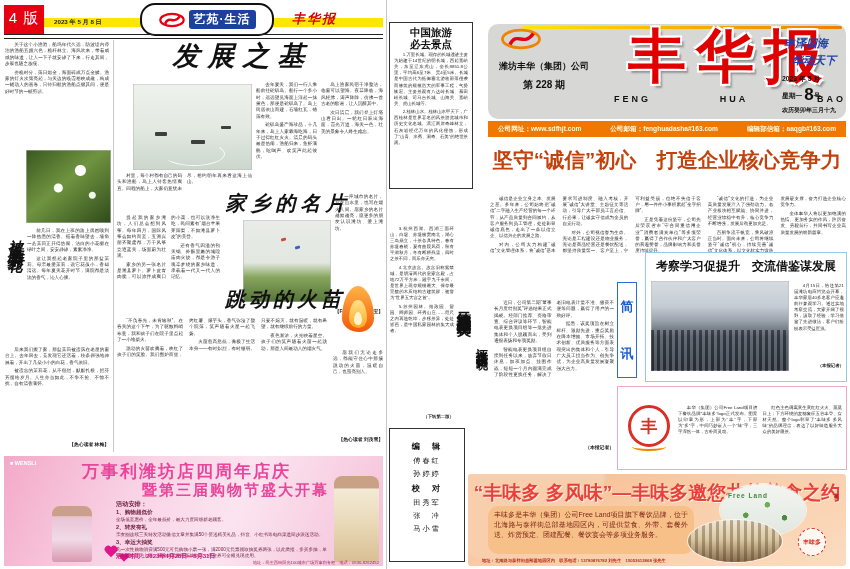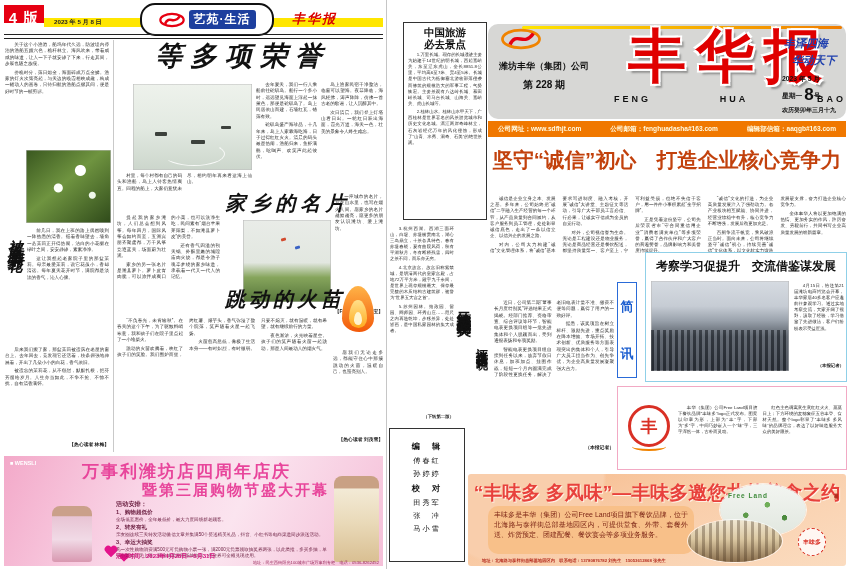--- a/index.html
+++ b/index.html
@@ -9,22 +9,22 @@
   .t{font-size:4.6px;line-height:1.38;text-align:justify;color:#2b2b2b;}
   .t p{margin:0 0 2.5px;text-indent:2em;}
   .t p:last-child{margin-bottom:0;}
   .cols2{column-count:2;column-gap:5px;}
   .cols3{column-count:3;column-gap:6px;}
   .cols5{column-count:5;column-gap:7px;}
   .vert{writing-mode:vertical-rl;text-orientation:upright;}
   .byline{font-size:4.8px;font-weight:bold;text-align:right;color:#222;}
   .caltitle{font-family:"DejaVu Serif",serif;font-weight:bold;font-style:italic;color:#111;}
   
-  .badge{left:4px;top:5px;width:40px;height:18px;background:#e60012;color:#fff;
-         font-weight:bold;font-size:15px;line-height:26px;text-align:center;letter-spacing:1px;}
+  .badge{left:4px;top:5px;width:40px;height:30px;background:#e60012;color:#fff;
+         font-weight:normal;font-size:15px;line-height:26px;text-align:center;letter-spacing:1px;}
   .ybar{left:44px;top:18px;width:339px;height:9px;background:#ffe600;}
   .l-date{left:54px;top:18px;font-size:6.2px;font-weight:bold;}
   .bubble{left:140px;top:3px;width:130px;height:29px;background:#fff;border:2px solid #111;
           border-radius:15px;display:flex;align-items:center;justify-content:center;gap:4px;}
   .sec-chip{background:#1d3f9e;color:#fff;font-weight:bold;font-size:12px;border-radius:3px;
             padding:1px 5px;letter-spacing:1px;}
   .fhb-small{left:292px;top:10px;font-size:13px;font-weight:bold;font-style:italic;
              color:#d80000;font-family:"DejaVu Serif",serif;letter-spacing:2px;}
   .dblline{left:4px;top:34px;width:379px;height:3px;border-top:1.4px solid #222;border-bottom:0.8px solid #222;}
   .vline{width:0;border-left:0.6px solid #c9c9c9;}
@@ -66,21 +66,21 @@
     background:#e4148c;border-radius:7px 7px 0 0;}
   .heart:before{left:7px;transform:rotate(-45deg);transform-origin:0 100%;}
   .heart:after{left:0;transform:rotate(45deg);transform-origin:100% 100%;}
   .model{border-radius:8px 8px 3px 3px;}
   .model1{background:linear-gradient(180deg,#caa08a 0%,#caa08a 18%,#e8c4d4 19%,#f1dae6 60%,#d898b0 100%);}
   .model2{background:linear-gradient(180deg,#c9a184 0%,#c9a184 14%,#f3ead6 15%,#e9d9b8 55%,#d9bf92 100%);}
   .rocket{width:0;height:0;border-left:10px solid #ef5fa7;border-top:4px solid transparent;
     border-bottom:7px solid transparent;transform:rotate(-28deg);}
   
   .gutter{left:386px;top:0;height:569px;width:0;border-left:0.8px solid #c6c6c6;}
-  .railbox{left:403px;top:22px;width:84px;height:198px;border:0.9px solid #333;padding:3px 4px;box-sizing:border-box;}
+  .railbox{left:389px;top:22px;width:84px;height:167px;border:0.9px solid #333;padding:3px 4px;box-sizing:border-box;}
   .rail-title{font-size:10.5px;font-weight:bold;text-align:center;line-height:1.15;color:#111;}
   .staffbox{left:389px;top:428px;width:76px;height:134px;border:0.9px solid #333;box-sizing:border-box;
     text-align:center;padding-top:8px;}
   .staffbox p{margin:0 0 3px;font-size:7.2px;letter-spacing:2px;color:#111;}
   .staffbox .lbl{font-weight:bold;font-size:8.2px;margin:4px 0;}
   .masthead{left:488px;top:24px;width:358px;height:95px;background:#d7d7d5;border-radius:10px;}
   .mh-accent{position:absolute;left:34px;top:2px;right:4px;height:3px;
     background:linear-gradient(90deg,#ffe600,#f07d00);border-radius:2px;}
   .mh-company{position:absolute;left:2px;top:36px;width:108px;text-align:center;
     font-weight:bold;font-size:9px;color:#111;}
@@ -168,21 +168,21 @@
     <div class="abs t" style="left:27px;top:228px;width:82px;height:116px;overflow:hidden;">
       <p>前几日，我在上班的路上偶然嗅到一阵熟悉的清香。循着香味望去，墙角一丛茉莉正开得热闹，洁白的小花缀在绿叶之间，安安静静，素素净净。</p>
       <p>这让我想起老家院子里的那盆茉莉。母亲最爱茉莉，说它花虽小，香却清远。每年夏天花开时节，满院都是淡淡的香气，沁人心脾。</p>
     </div>
     <div class="abs t" style="left:5px;top:347px;width:104px;height:92px;overflow:hidden;">
       <p>后来我们搬了家，那盆茉莉被遗落在老屋的窗台上。去年回去，竟发现它还活着，枝条倔强地伸展着，开出了几朵小小的白花，香气依旧。</p>
       <p>被遗忘的茉莉花，从不怨怼，默默扎根，把芬芳留给岁月。人生亦当如此，不争不抢、不惊不扰，自有清香满怀。</p>
     </div>
     <div class="abs byline" style="left:5px;top:441px;width:104px;">【热心读者 林梅】</div>
 
-    <div class="abs caltitle" style="left:135px;top:38px;width:215px;text-align:center;font-size:27px;letter-spacing:8px;white-space:nowrap;">等多项荣誉</div>
+    <div class="abs caltitle" style="left:135px;top:38px;width:215px;text-align:center;font-size:27px;letter-spacing:8px;white-space:nowrap;">发展之基</div>
     <div class="abs ph sea" style="left:133px;top:84px;width:119px;height:86px;">
       <span class="boat" style="left:22px;top:48px;width:12px;height:4px;"></span>
       <span class="boat" style="left:58px;top:56px;width:14px;height:4px;"></span>
       <span class="boat" style="left:88px;top:42px;width:10px;height:3px;"></span>
       <span class="wake" style="left:30px;top:58px;width:60px;height:22px;"></span>
     </div>
     <div class="abs t" style="left:256px;top:82px;width:61px;height:110px;overflow:hidden;">
       <p>去年夏天，我们一行人乘船前往砣矶岛。船行一个多小时，远远望见海面上浮起一抹黛色，那便是砣矶岛了。岛上民居依山而建，石墙红瓦，错落有致。</p>
       <p>砣矶岛盛产海珍品，十几年来，岛上人家靠海吃海，日子过得红红火火。清晨的码头最是热闹，渔船归来，鱼虾满舱，吆喝声、欢笑声此起彼伏。</p>
     </div>

